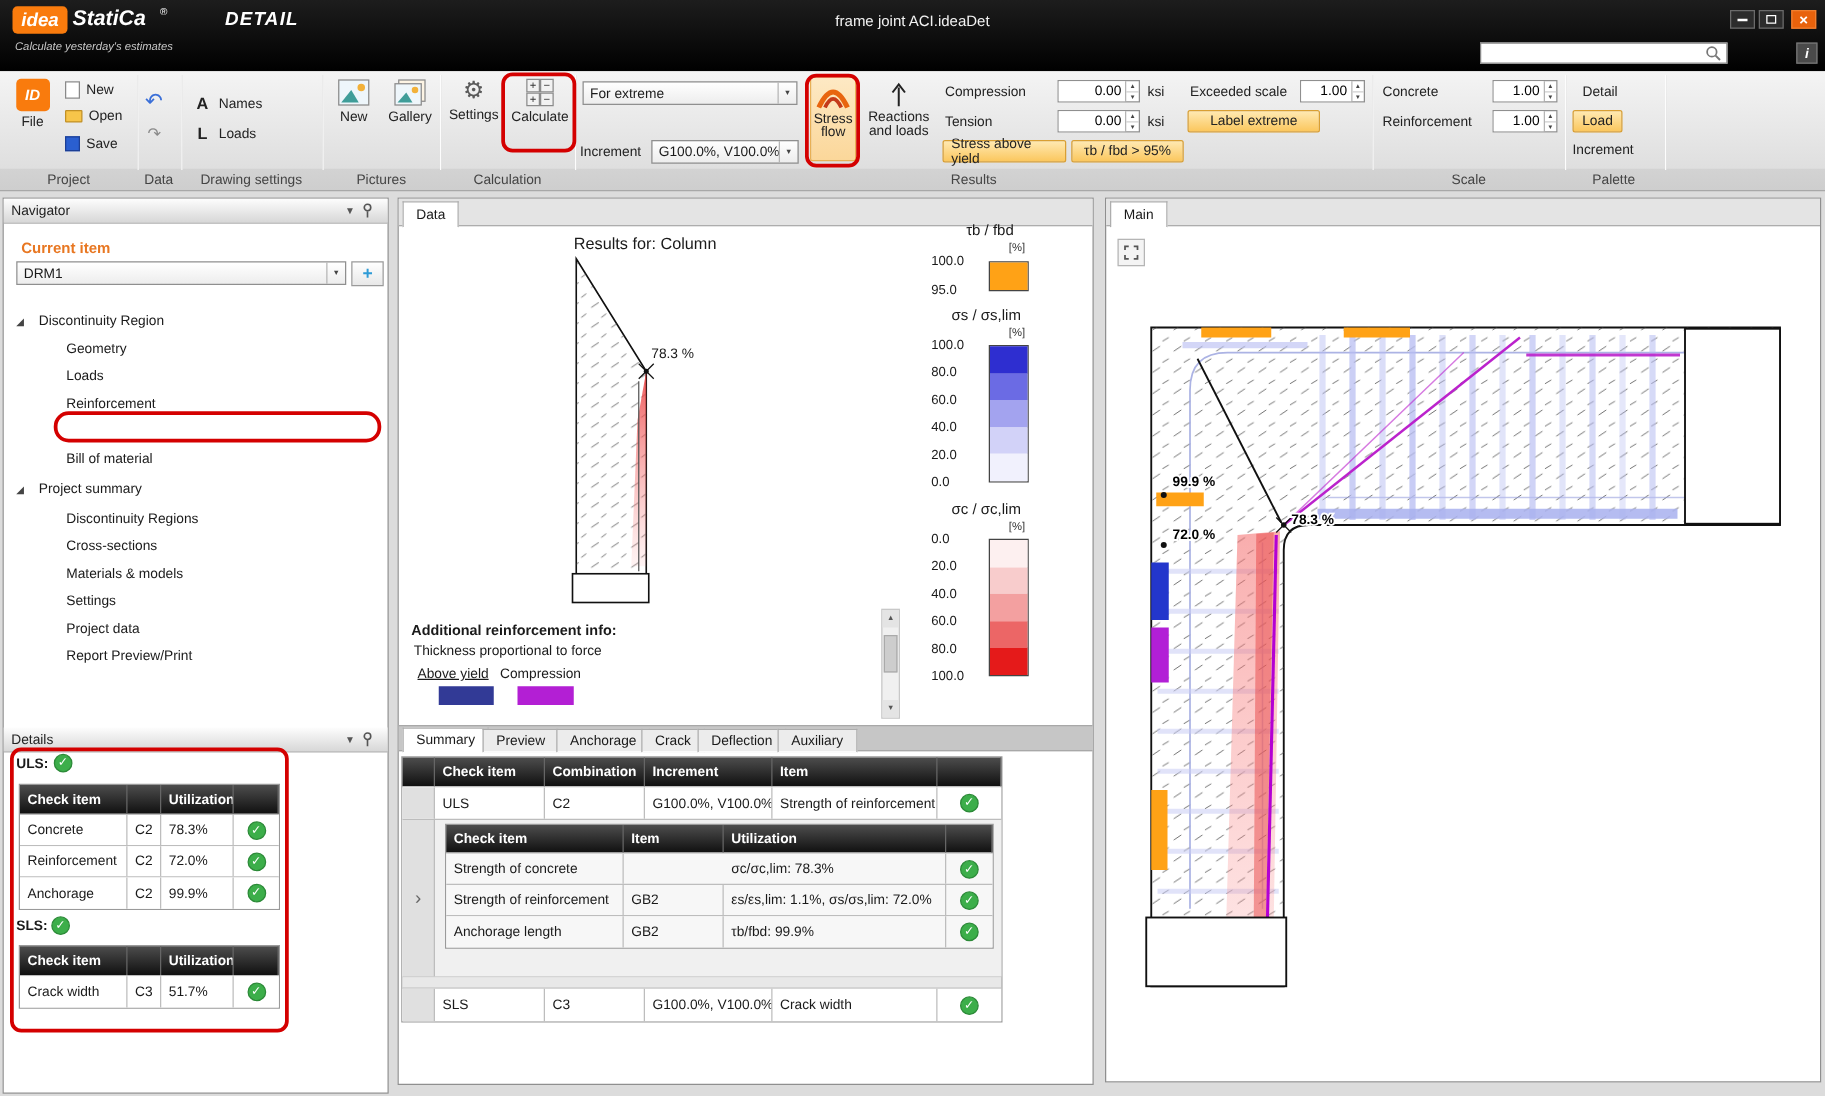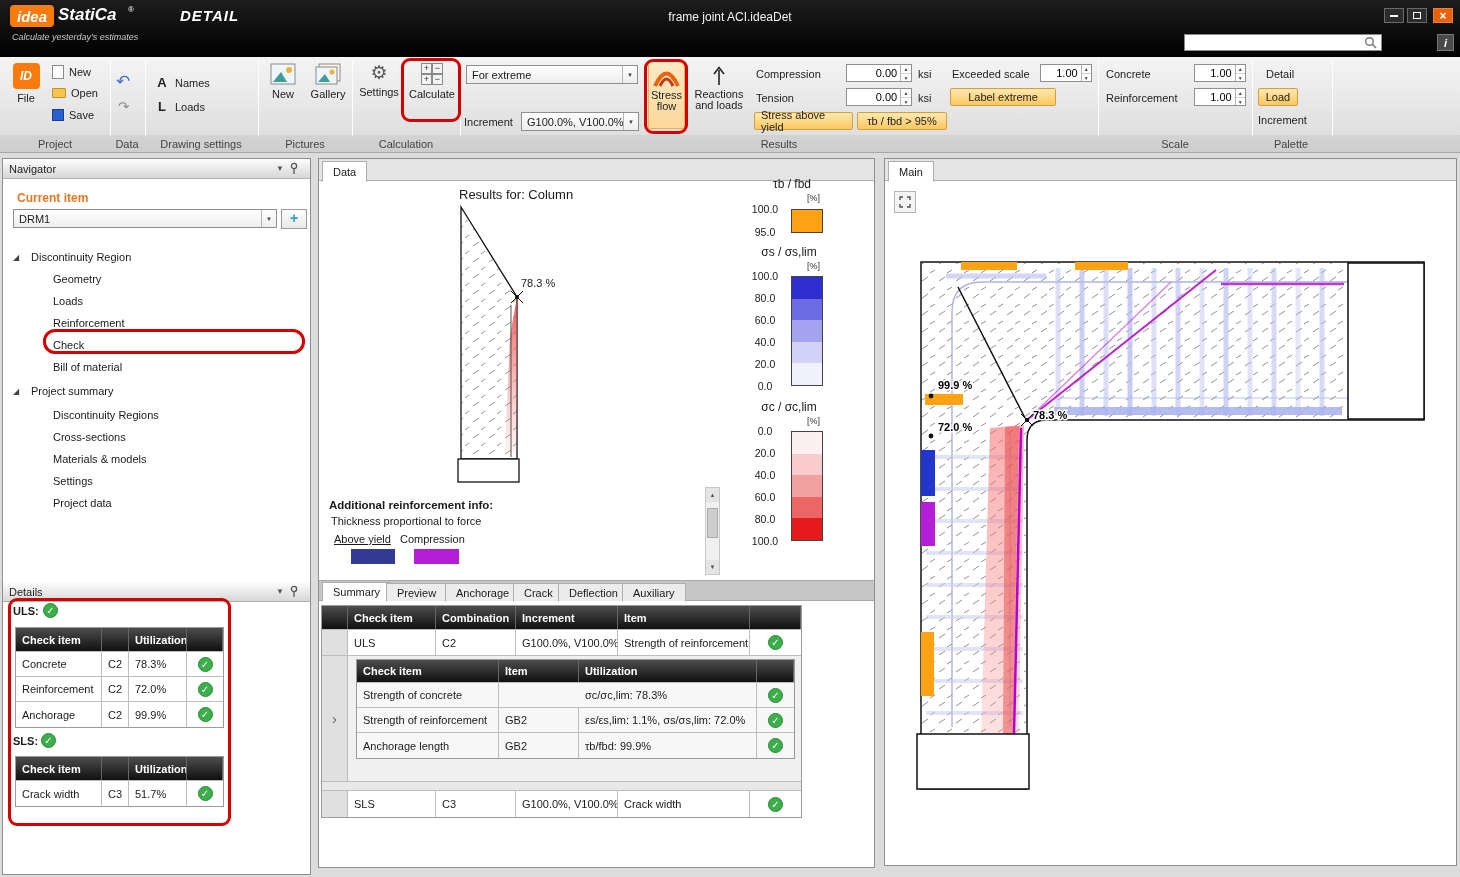--- a/index.html
+++ b/index.html
@@ -98,21 +98,21 @@
   .cell:last-child { border-right:none; }
   .cell.center { justify-content:center; padding-left:0; }
   .tbl-header .cell { border-right:1px solid #666; }
   .chk { width:15px; height:15px; border-radius:50%; background:#3cae4a; border:1px solid #2c8a38; color:#fff;
          font-size:10px; display:flex; align-items:center; justify-content:center; flex:none; }
   .expander-col { background:#e0e0e0; color:#666; font-size:15px; justify-content:center; padding-left:0; }
 
   
   .leg-title { position:absolute; font-size:12px; text-align:center; width:72px; }
   .leg-unit { position:absolute; font-size:9px; color:#333; }
-  .leg-tick { position:absolute; width:40px; text-align:center; font-size:10.5px; }
+  .leg-tick { position:absolute; width:40px; text-align:left; font-size:10.5px; }
   .leg-bar { position:absolute; width:32px; border:1px solid #444; display:flex; flex-direction:column; }
   .leg-bar div { flex:1; }
 
   
   .ann { position:absolute; border:3px solid #d40000; border-radius:9px; pointer-events:none; z-index:60; }
 
   
   .sbar { position:absolute; width:15px; background:#f0f0f0; border:1px solid #c8c8c8; display:flex; flex-direction:column; }
   .sbar .sb-arrow { height:14px; font-size:6px; color:#555; text-align:center; line-height:14px; background:#e4e4e4; cursor:pointer; }
   .sbar .sb-track { flex:1; position:relative; }
@@ -355,23 +355,20 @@
     </div>
     <div class="tree-item" style="top:110px;">
         <span class="tree-lbl-child">Geometry</span>
       </div>
     <div class="tree-item" style="top:132px;">
         <span class="tree-lbl-child">Loads</span>
       </div>
     <div class="tree-item" style="top:154px;">
         <span class="tree-lbl-child">Reinforcement</span>
       </div>
-    <div class="tree-item" style="top:176px;">
-        <span class="tree-lbl-child">Check</span>
-      </div>
     <div class="tree-item" style="top:198px;">
         <span class="tree-lbl-child">Bill of material</span>
       </div>
     <div class="tree-item" style="top:222px;">
       <span class="tree-tri">◢</span>
       <span class="tree-lbl-root">Project summary</span>
     </div>
     <div class="tree-item" style="top:246px;">
         <span class="tree-lbl-child">Discontinuity Regions</span>
       </div>
@@ -379,20 +376,23 @@
         <span class="tree-lbl-child">Cross-sections</span>
       </div>
     <div class="tree-item" style="top:290px;">
         <span class="tree-lbl-child">Materials &amp; models</span>
       </div>
     <div class="tree-item" style="top:312px;">
         <span class="tree-lbl-child">Settings</span>
       </div>
     <div class="tree-item" style="top:334px;">
         <span class="tree-lbl-child">Project data</span>
+      </div>
+    <div class="tree-item" style="top:356px;">
+        <span class="tree-lbl-child">Report Preview/Print</span>
       </div>
 
     <div class="a" style="left:0;top:423px;width:307px;">
       <div class="dock-header">
         <span>Details</span>
         <span class="spacer"></span>
         <span class="dock-icon">▼</span>
         <svg class="dock-icon" width="12" height="13">
           <circle cx="6" cy="4" r="2.6" fill="none" stroke="#555" stroke-width="1.3"></circle>
           <line x1="6" y1="7" x2="6" y2="12" stroke="#555" stroke-width="1.3"></line>

